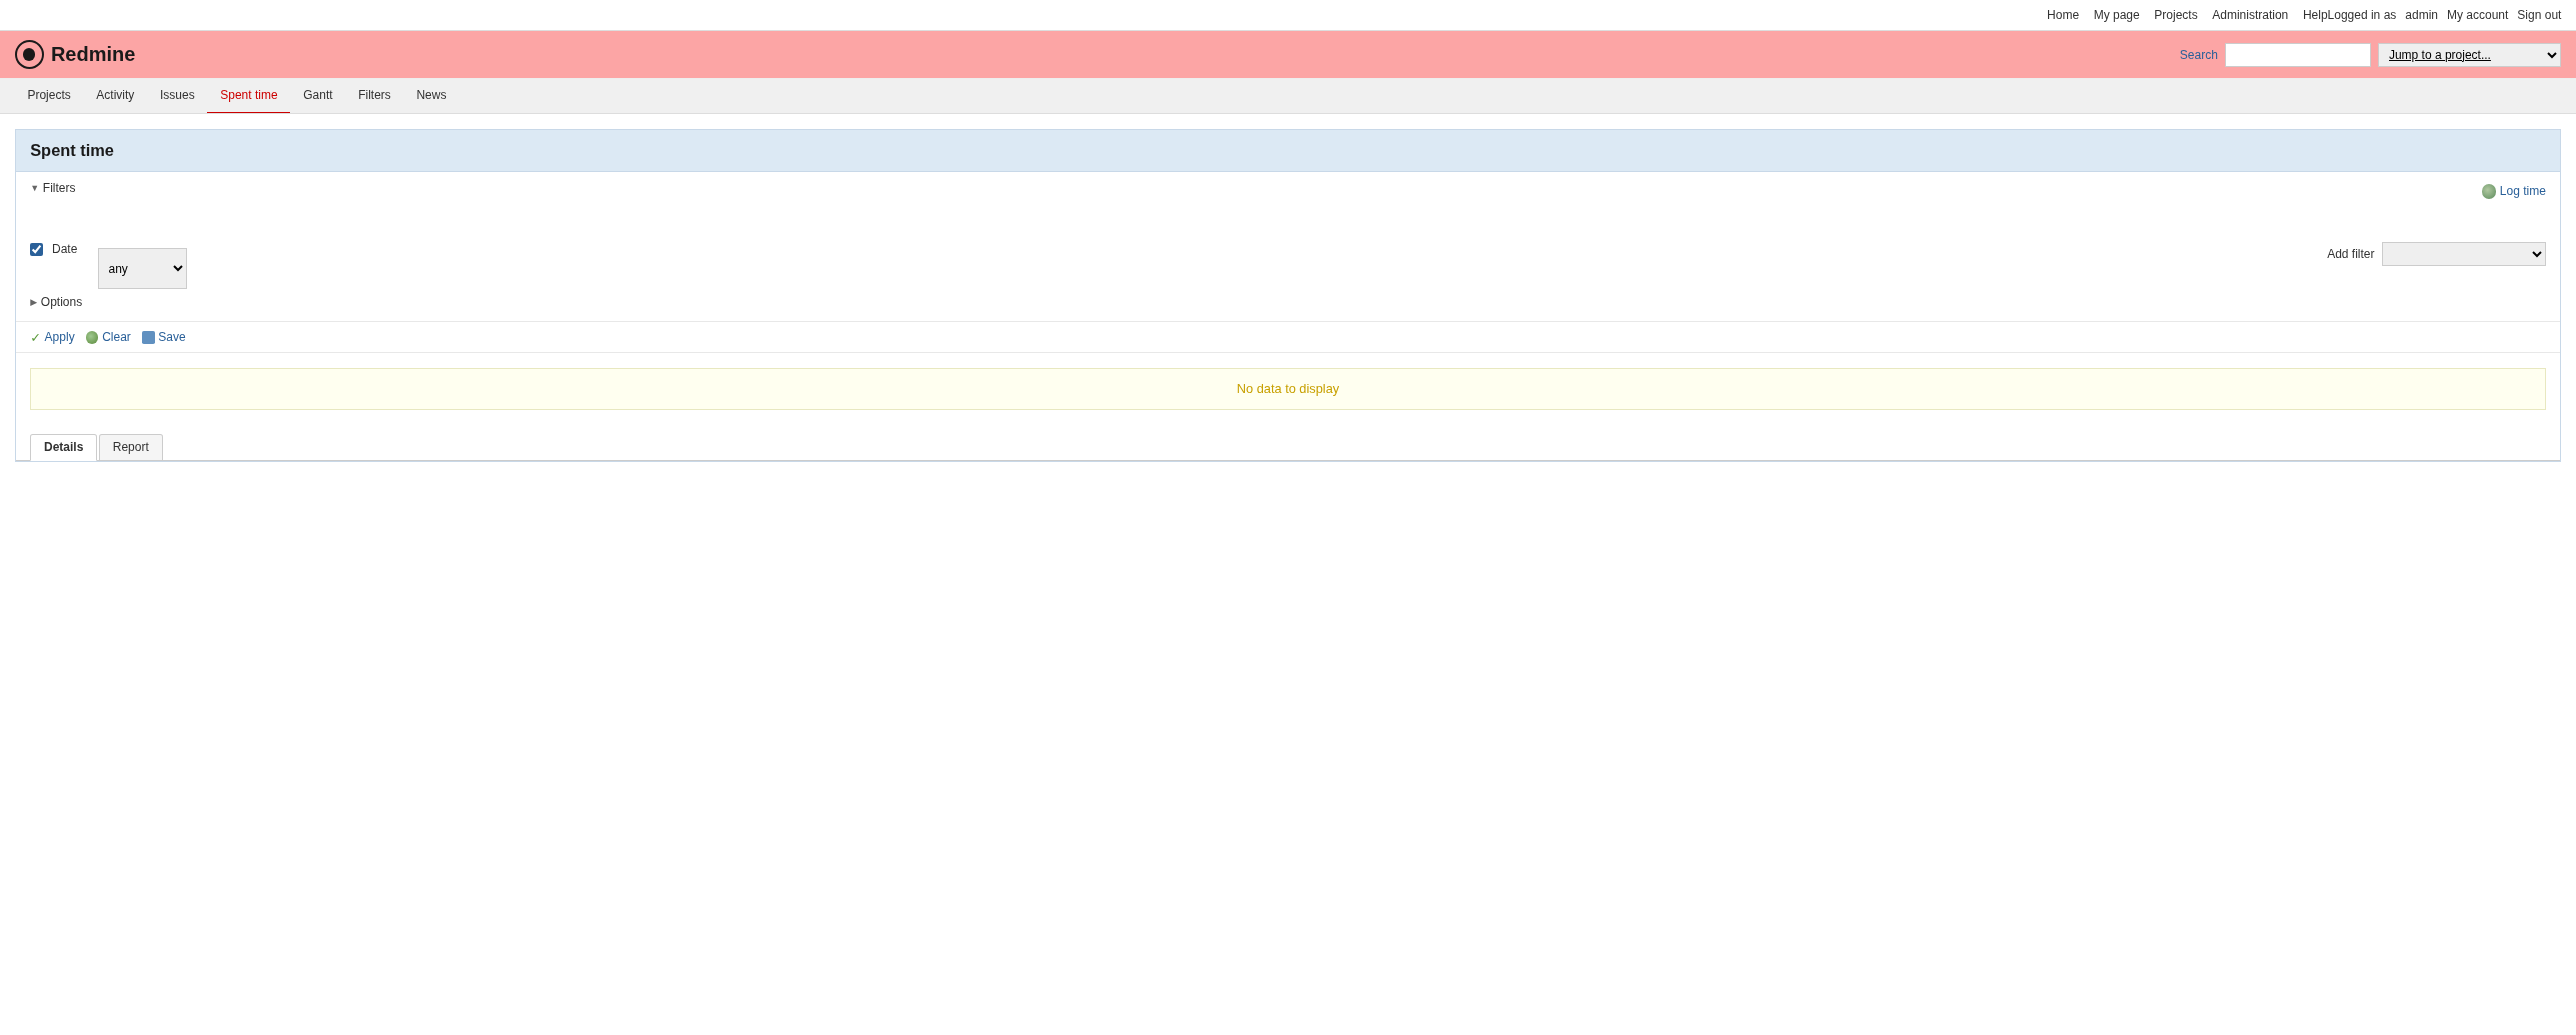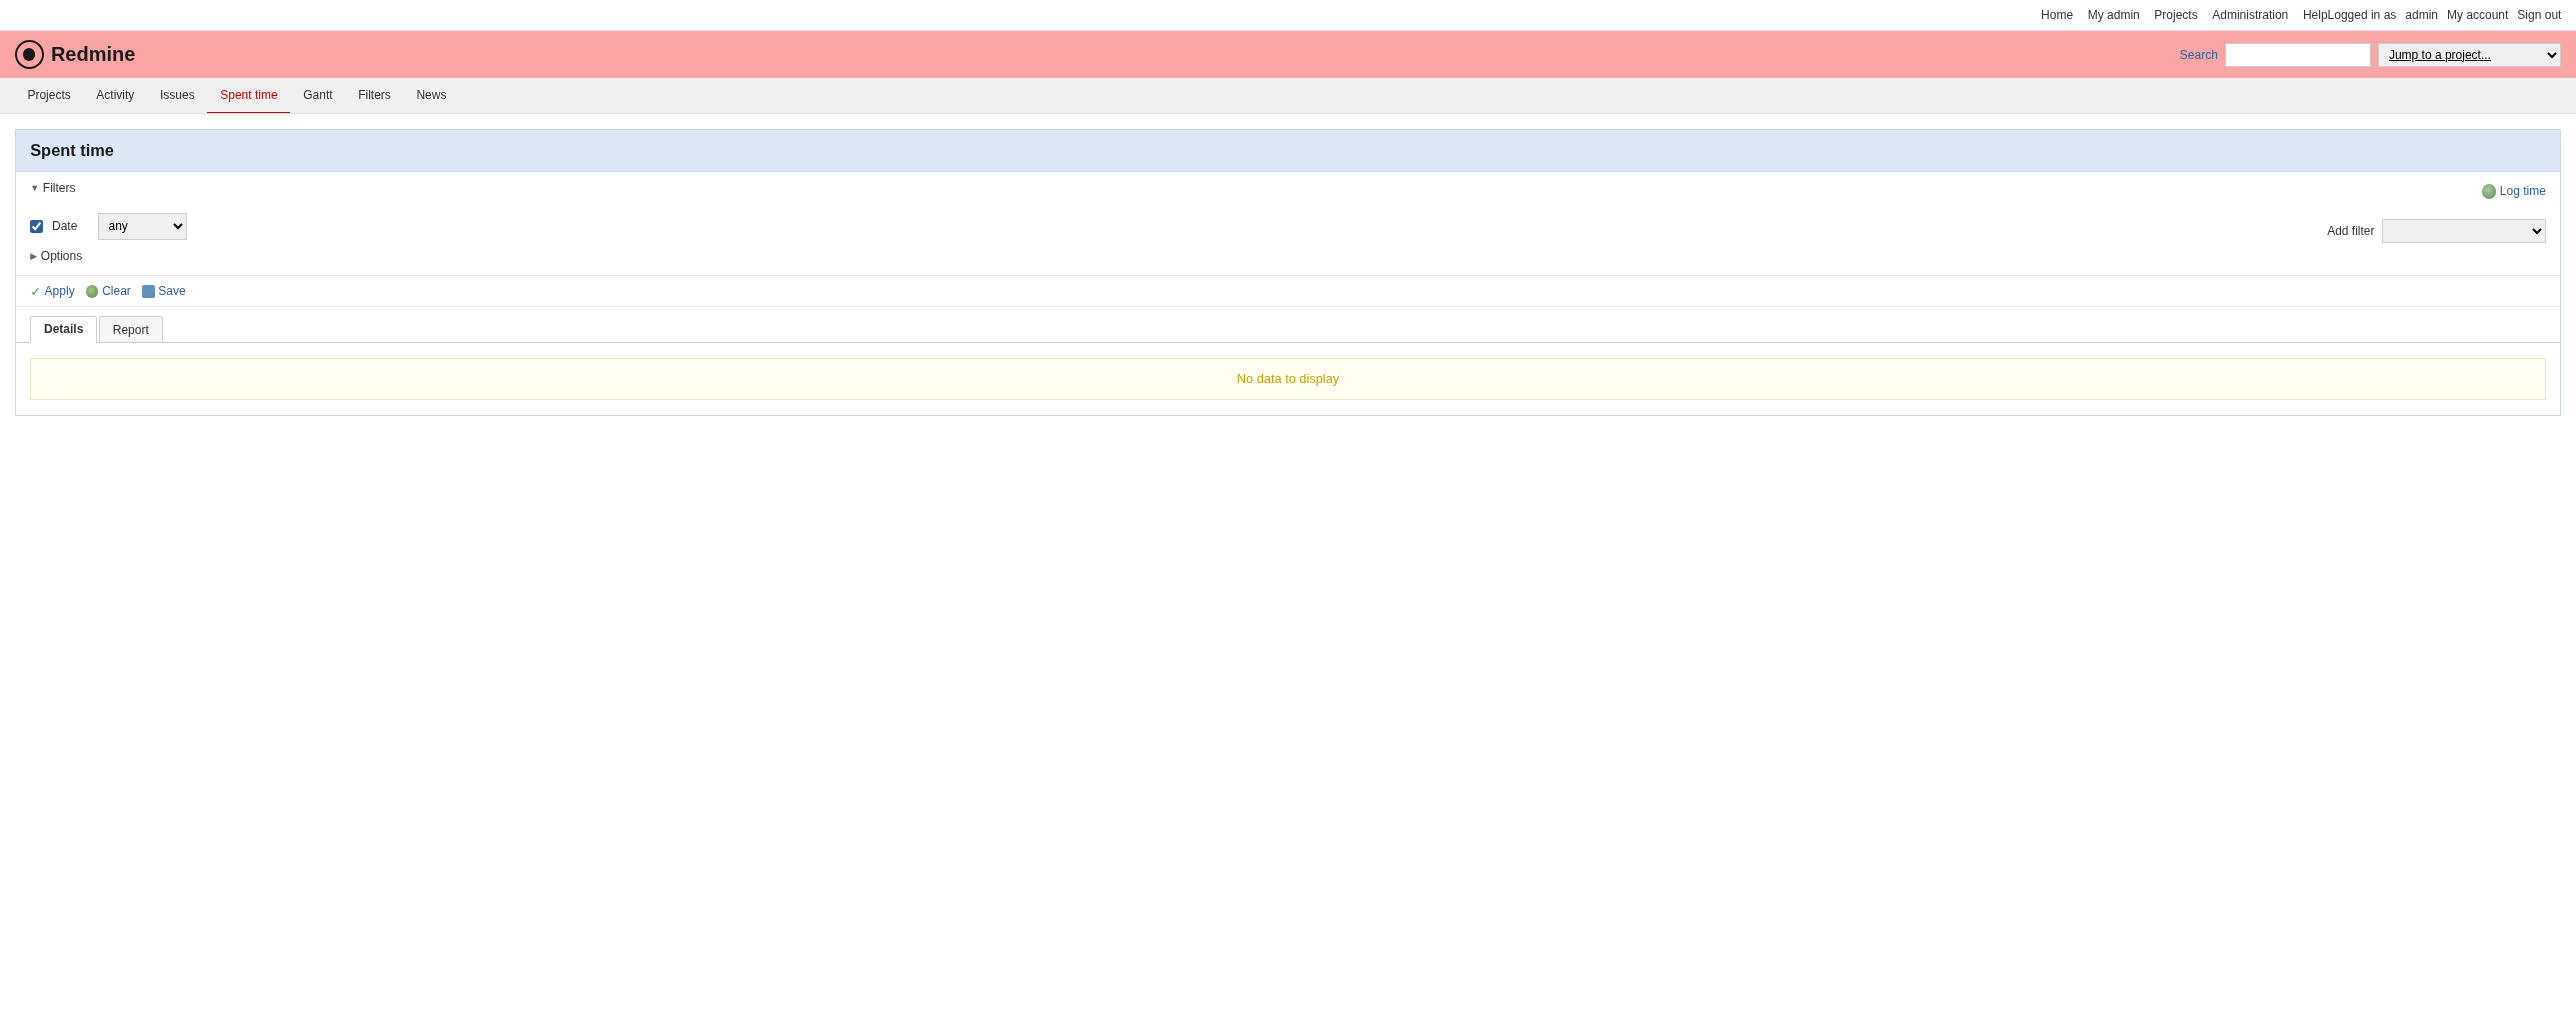--- a/index.html
+++ b/index.html
@@ -144,21 +144,22 @@
     }
     .filter-checkbox {
       width: 12.8px; height: 12.8px;
       accent-color: #2a6099;
     }
     .filter-label { font-size: 12px; color: #333; min-width: 37px; }
     .filter-select {
       border: 0.9px solid #ccc;
       padding: 2.7px 5.5px;
       font-size: 12px;
-      height: 27px;
+      height: 41px;
+      margin-top: 39px;
     }
 
     #add-filter-row {
       display: flex;
       align-items: center;
       gap: 7.3px;
       justify-content: flex-end;
       margin-top: 10px;
     }
     #add-filter-label { font-size: 12px; color: #333; }
@@ -248,21 +249,21 @@
       align-items: center;
       margin-bottom: 7.3px;
     }
   </style>
 </head>
 <body>
 
 <div id="top-bar">
   <div id="top-bar-left">
     <a>Home</a>
-    <a>My admin</a>
+    <a>My page</a>
     <a>Projects</a>
     <a>Administration</a>
     <a>Help</a>
   </div>
   <div id="top-bar-right">
     <span>Logged in as</span>
     <a>admin</a>
     <a>My account</a>
     <a>Sign out</a>
   </div>
@@ -343,22 +344,22 @@
       <button class="action-btn">
         <span style="display:inline-block;width:12.8px;height:12.8px;border-radius:50%;background:radial-gradient(circle at 40% 40%, #a0c890, #5a8a3a);"></span>
         <span>Clear</span>
       </button>
       <button class="action-btn">
         <span style="display:inline-block;width:12.8px;height:12.8px;background:#6090c0;border-radius:1.8px;"></span>
         <span>Save</span>
       </button>
     </div>
 
+    <div id="no-data">No data to display</div>
+
     <div id="tabs-row">
       <button class="tab-btn active">Details</button>
       <button class="tab-btn">Report</button>
     </div>
 
-    <div id="no-data">No data to display</div>
-
   </div>
 </div>
 
 
 </body></html>

